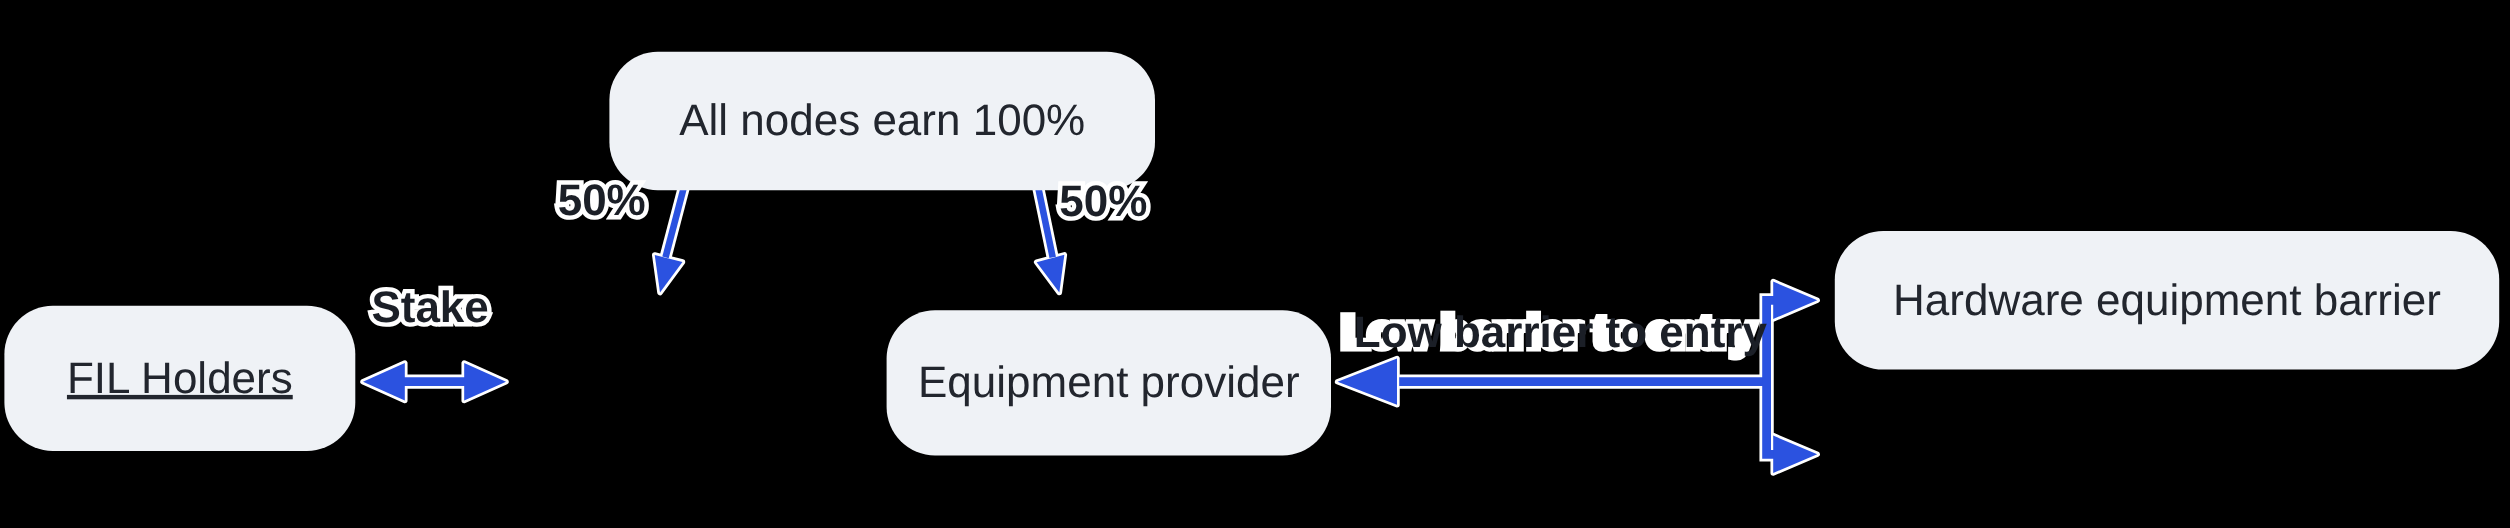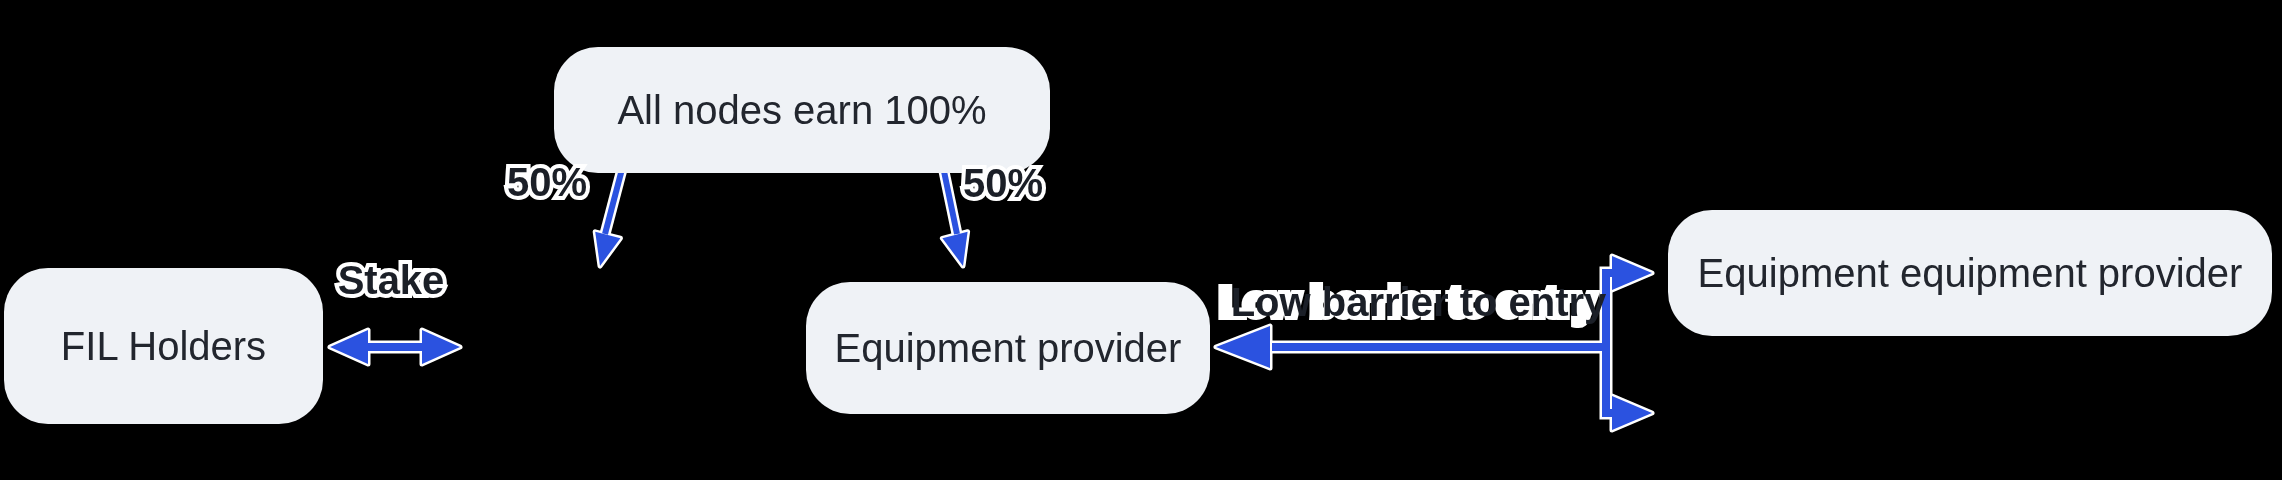--- a/index.html
+++ b/index.html
@@ -31,21 +31,21 @@
   .node{
     position:absolute;
     background:var(--node-fill);
     border-radius:44px;
     display:flex;align-items:center;justify-content:center;
     color:var(--node-text);
     font-size:40px;line-height:1;
     white-space:nowrap;
   }
   .node-all-nodes{left:554px;top:6px;width:496px;height:126px;margin-top:41px;}
-  .node-fil-holders{left:4px;top:268px;width:319px;height:156px;}
+  .node-fil-holders{left:4px;top:278px;width:319px;height:132px;text-decoration:underline;}
   .node-stake-users{left:467px;top:282px;width:315px;height:132px;}
   .node-equipment-provider{left:806px;top:282px;width:404px;height:132px;}
   .node-hardware{left:1668px;top:210px;width:604px;height:126px;}
   .node-computer{left:1668px;top:350px;width:604px;height:126px;}
   .outlined-label{
     position:absolute;transform:translate(-50%,-50%);
     font-size:40px;font-weight:700;line-height:1;white-space:nowrap;
   }
   .outlined-label .stroke{
     position:absolute;left:0;top:0;
@@ -99,21 +99,21 @@
   <div class="node node-all-nodes">
     <span>All nodes earn 100%</span>
   </div>
   <div class="node node-fil-holders">
     <span>FIL Holders</span>
   </div>
   <div class="node node-equipment-provider">
     <span>Equipment provider</span>
   </div>
   <div class="node node-hardware">
-    <span>Equipment equipment provider</span>
+    <span>Hardware equipment barrier</span>
   </div>
 
   <div class="outlined-label label-50-left">
     <span class="stroke">50%</span>
     <span class="fill">50%</span>
   </div>
   <div class="outlined-label label-50-right">
     <span class="stroke">50%</span>
     <span class="fill">50%</span>
   </div>

